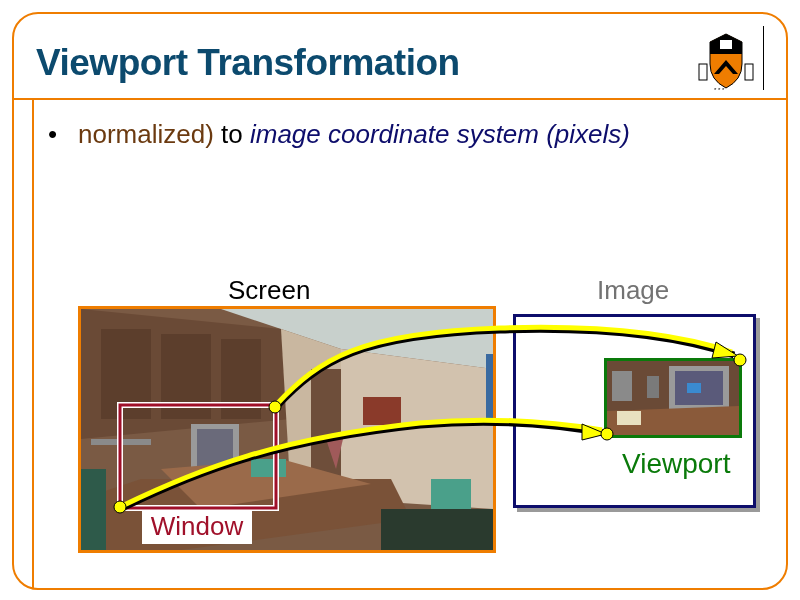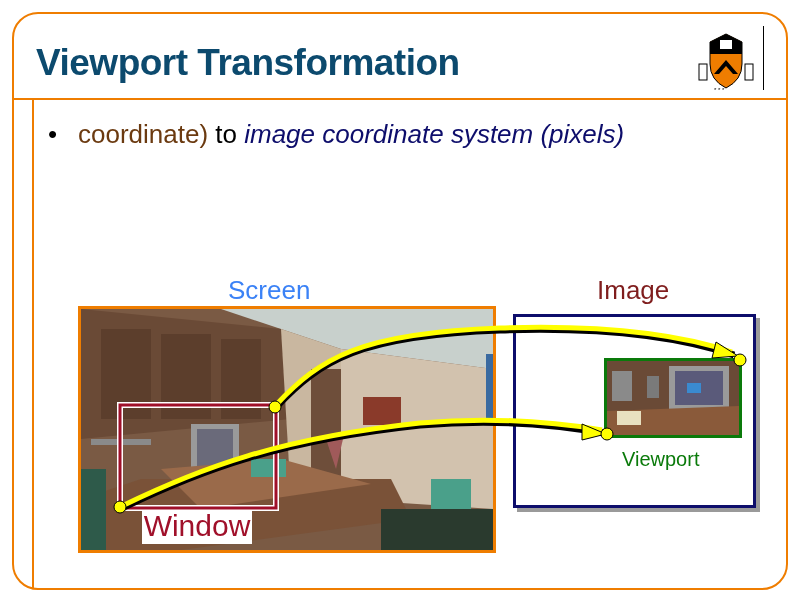--- a/index.html
+++ b/index.html
@@ -9,27 +9,27 @@
     .left-rule { position: absolute; left: 32px; top: 99px; width: 0; height: 490px; border-left: 2px solid #ef7d00; }
     .title { position: absolute; left: 36px; top: 42px; font-size: 37px; font-weight: bold; color: #0c4a6e; letter-spacing: -0.5px; }
     .logo { position: absolute; left: 696px; top: 28px; width: 60px; height: 66px; }
     .logo-rule { position: absolute; left: 763px; top: 26px; width: 0; height: 64px; border-left: 1px solid #000; }
     .bullet-text { position: absolute; left: 48px; top: 115px; font-size: 26px; line-height: 38px; color: #000; }
     .bullet-dot { position: absolute; left: 0; top: 0; }
     .line { display: block; padding-left: 30px; white-space: nowrap; }
     .brown { color: #6b3a10; }
     .navy { color: #0d0d6b; font-style: italic; }
     .label { position: absolute; font-size: 26px; }
-    .screen-label { left: 228px; top: 275px; color: #3b82f6; }
-    .image-label { left: 597px; top: 275px; color: #7f1d1d; }
+    .screen-label { left: 228px; top: 275px; color: #000000; }
+    .image-label { left: 597px; top: 275px; color: #737373; }
     .screen-box { position: absolute; left: 78px; top: 306px; width: 418px; height: 247px; border: 3px solid #ef7d00; box-sizing: border-box; overflow: hidden; }
     .image-box { position: absolute; left: 513px; top: 314px; width: 243px; height: 194px; border: 3px solid #0d0d6b; box-sizing: border-box; background: #fff; box-shadow: 4px 4px 0 #9a9a9a; }
     .viewport-box { position: absolute; left: 604px; top: 358px; width: 138px; height: 80px; border: 3px solid #0a7a0a; box-sizing: border-box; overflow: hidden; }
-    .viewport-label { position: absolute; left: 622px; top: 448px; font-size: 20px; color: #0a7a0a; }
-    .window-label { position: absolute; left: 142px; top: 508px; width: 110px; height: 36px; background: #fff; font-size: 30px; color: #a0102a; text-align: center; line-height: 36px; }
+    .viewport-label { position: absolute; left: 622px; top: 448px; font-size: 28px; color: #0a7a0a; }
+    .window-label { position: absolute; left: 142px; top: 508px; width: 110px; height: 36px; background: #fff; font-size: 26px; color: #a0102a; text-align: center; line-height: 36px; }
     svg { display: block; }
     .overlay { position: absolute; left: 0; top: 0; width: 800px; height: 600px; pointer-events: none; }
   </style>
 </head>
 <body>
 
 <div class="frame"></div>
 <div class="title-rule"></div>
 <div class="left-rule"></div>
 
@@ -43,21 +43,21 @@
     <path d="M18 46 L30 32 L42 46 L37 46 L30 38 L23 46 Z" fill="#000"></path>
     <rect x="3" y="36" width="8" height="16" fill="none" stroke="#000" stroke-width="1"></rect>
     <rect x="49" y="36" width="8" height="16" fill="none" stroke="#000" stroke-width="1"></rect>
     <text x="18" y="64" font-size="6" fill="#000" font-family="Liberation Sans, sans-serif">* * *</text>
   </svg>
 </div>
 <div class="logo-rule"></div>
 
 <div class="bullet-text">
   <span class="bullet-dot">•</span>
-  <span class="line"><span class="brown">coordinate)</span><span> to </span><span class="navy">image coordinate system (pixels)</span></span>
+  <span class="line"><span class="brown">normalized)</span><span> to </span><span class="navy">image coordinate system (pixels)</span></span>
 </div>
 
 <div class="label screen-label">Screen</div>
 <div class="label image-label">Image</div>
 
 <div class="screen-box">
   <svg width="412" height="241" viewBox="0 0 412 241">
     <rect x="0" y="0" width="412" height="241" fill="#7a5a44"></rect>
     <polygon points="140,0 412,0 412,60 260,40 200,20" fill="#c8d0cc"></polygon>
     <polygon points="0,0 200,20 210,110 0,130" fill="#6a4a36"></polygon>

